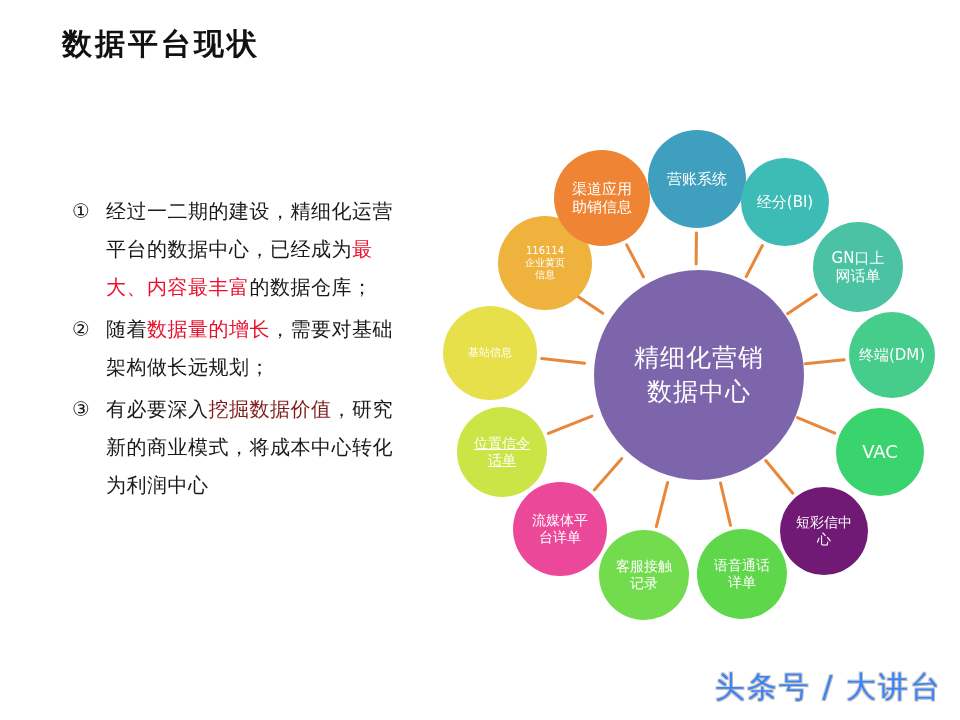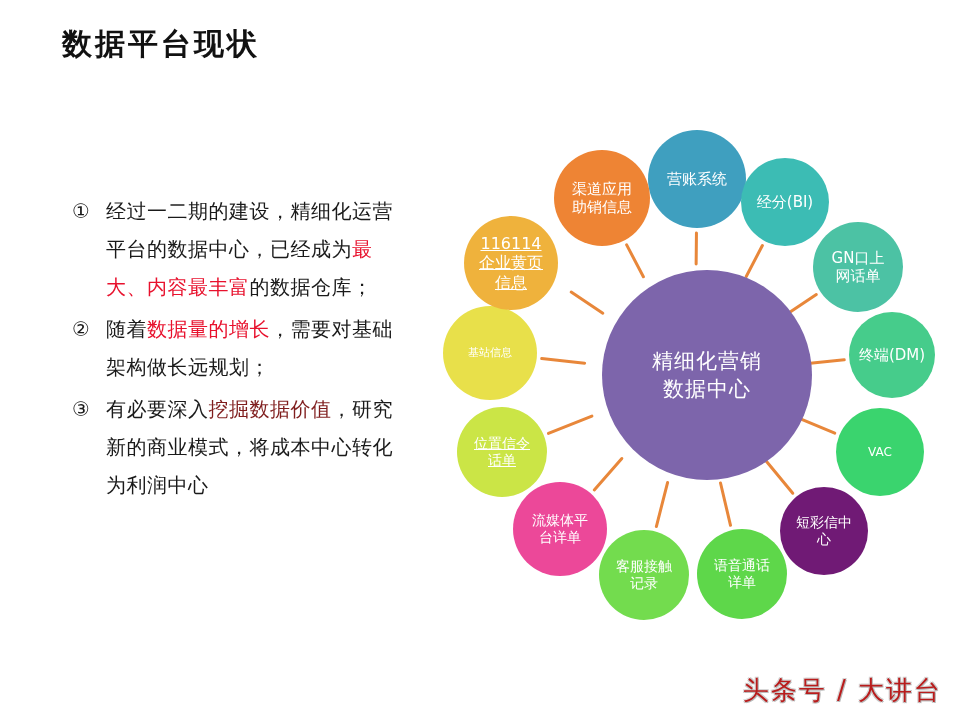--- a/index.html
+++ b/index.html
@@ -102,22 +102,22 @@
   }
   #center-label {
     white-space: pre-line;
   }
 
   
   #watermark {
     position: absolute;
     right: 18px;
     bottom: 12px;
-    font-size: 26px;
-    color: #b91c1c;
+    font-size: 30px;
+    color: #3b82f6;
     letter-spacing: 2px;
     text-shadow:
        1px 1px 0 #b8b8b8,
       -1px -1px 0 #d8d8d8,
        1px -1px 0 #cccccc,
       -1px 1px 0 #cccccc;
     white-space: nowrap;
   }
 </style>
 </head>
@@ -149,38 +149,38 @@
       <line x1="367.4779195126812" y1="292.6529719052781" x2="404.761999494402" y2="308.1712106003727" stroke="#e8873a" stroke-width="3" stroke-linecap="round"></line>
       <line x1="335.73634393727883" y1="335.54162522647675" x2="362.7740463700301" y2="368.2383816567806" stroke="#e8873a" stroke-width="3" stroke-linecap="round"></line>
       <line x1="290.5141293494443" y1="358.0279093731792" x2="300.50714894169175" y2="400.338779561631" stroke="#e8873a" stroke-width="3" stroke-linecap="round"></line>
       <line x1="237.5726872949841" y1="357.5580890392781" x2="226.35464536261978" y2="401.55041034266753" stroke="#e8873a" stroke-width="3" stroke-linecap="round"></line>
       <line x1="191.82927524931978" y1="333.4688267526278" x2="164.27817736067902" y2="364.8974865663365" stroke="#e8873a" stroke-width="3" stroke-linecap="round"></line>
       <line x1="161.90228811764408" y1="291.1322477458104" x2="118.44041075781799" y2="308.47196047486017" stroke="#e8873a" stroke-width="3" stroke-linecap="round"></line>
       <line x1="154.63372226853977" y1="238.15581409711157" x2="111.70312109942282" y2="233.54862763018195" stroke="#e8873a" stroke-width="3" stroke-linecap="round"></line>
       <line x1="172.8126211258633" y1="188.1737339287227" x2="141.18688019328926" y2="166.9636561775353" stroke="#e8873a" stroke-width="3" stroke-linecap="round"></line>
       <line x1="213.37080001723857" y1="151.73797422635727" x2="196.65178017194916" y2="119.91790419822581" stroke="#e8873a" stroke-width="3" stroke-linecap="round"></line>
     </svg>
-  <div id="center-node" style="left: 172px; top: 145px; width: 210px; height: 210px; background: rgb(125, 101, 171); font-size: 21px;">
+  <div id="center-node" style="left: 164px; top: 145px; width: 210px; height: 210px; background: rgb(125, 101, 171); font-size: 25px;">
     <span id="center-label">精细化营销
 数据中心</span>
   </div>
 <div class="node" style="left: 218px; top: 5px; width: 98px; height: 98px; background: rgb(63, 159, 191); font-size: 15px;">
       <span class="node-label">营账系统</span>
     </div>
     <div class="node" style="left: 311px; top: 33px; width: 88px; height: 88px; background: rgb(60, 188, 180); font-size: 15px;">
       <span class="node-label">经分(BI)</span>
     </div>
     <div class="node" style="left: 383px; top: 97px; width: 90px; height: 90px; background: rgb(76, 194, 164); font-size: 15px;">
       <span class="node-label">GN口上
 网话单</span>
     </div>
     <div class="node" style="left: 419px; top: 187px; width: 86px; height: 86px; background: rgb(70, 204, 139); font-size: 15px;">
       <span class="node-label">终端(DM)</span>
     </div>
-    <div class="node" style="left: 406px; top: 283px; width: 88px; height: 88px; background: rgb(58, 212, 110); font-size: 12px; text-align: right;">
+    <div class="node" style="left: 406px; top: 283px; width: 88px; height: 88px; background: rgb(58, 212, 110); font-size: 18px; text-align: right;">
       <span class="node-label">VAC</span>
     </div>
     <div class="node" style="left: 350px; top: 362px; width: 88px; height: 88px; background: #701a75; font-size: 14px;">
       <span class="node-label">短彩信中
 心</span>
     </div>
     <div class="node" style="left: 267px; top: 404px; width: 90px; height: 90px; background: rgb(94, 215, 74); font-size: 14px;">
       <span class="node-label">语音通话
 详单</span>
     </div>
@@ -192,21 +192,21 @@
       <span class="node-label">流媒体平
 台详单</span>
     </div>
     <div class="node" style="left: 27px; top: 282px; width: 90px; height: 90px; background: rgb(203, 229, 70); font-size: 14px; text-decoration: underline;">
       <span class="node-label">位置信令
 话单</span>
     </div>
     <div class="node" style="left: 13px; top: 181px; width: 94px; height: 94px; background: rgb(232, 224, 74); font-size: 11px;">
       <span class="node-label">基站信息</span>
     </div>
-    <div class="node" style="left: 34px; top: 91px; width: 94px; height: 94px; background: rgb(239, 178, 60); font-size: 16px; text-decoration: underline;">
+    <div class="node" style="left: 68px; top: 91px; width: 94px; height: 94px; background: rgb(239, 178, 60); font-size: 10px;">
       <span class="node-label">116114
 企业黄页
 信息</span>
     </div>
     <div class="node" style="left: 124px; top: 25px; width: 96px; height: 96px; background: rgb(238, 132, 52); font-size: 15px;">
       <span class="node-label">渠道应用
 助销信息</span>
     </div>
   </div>
 

